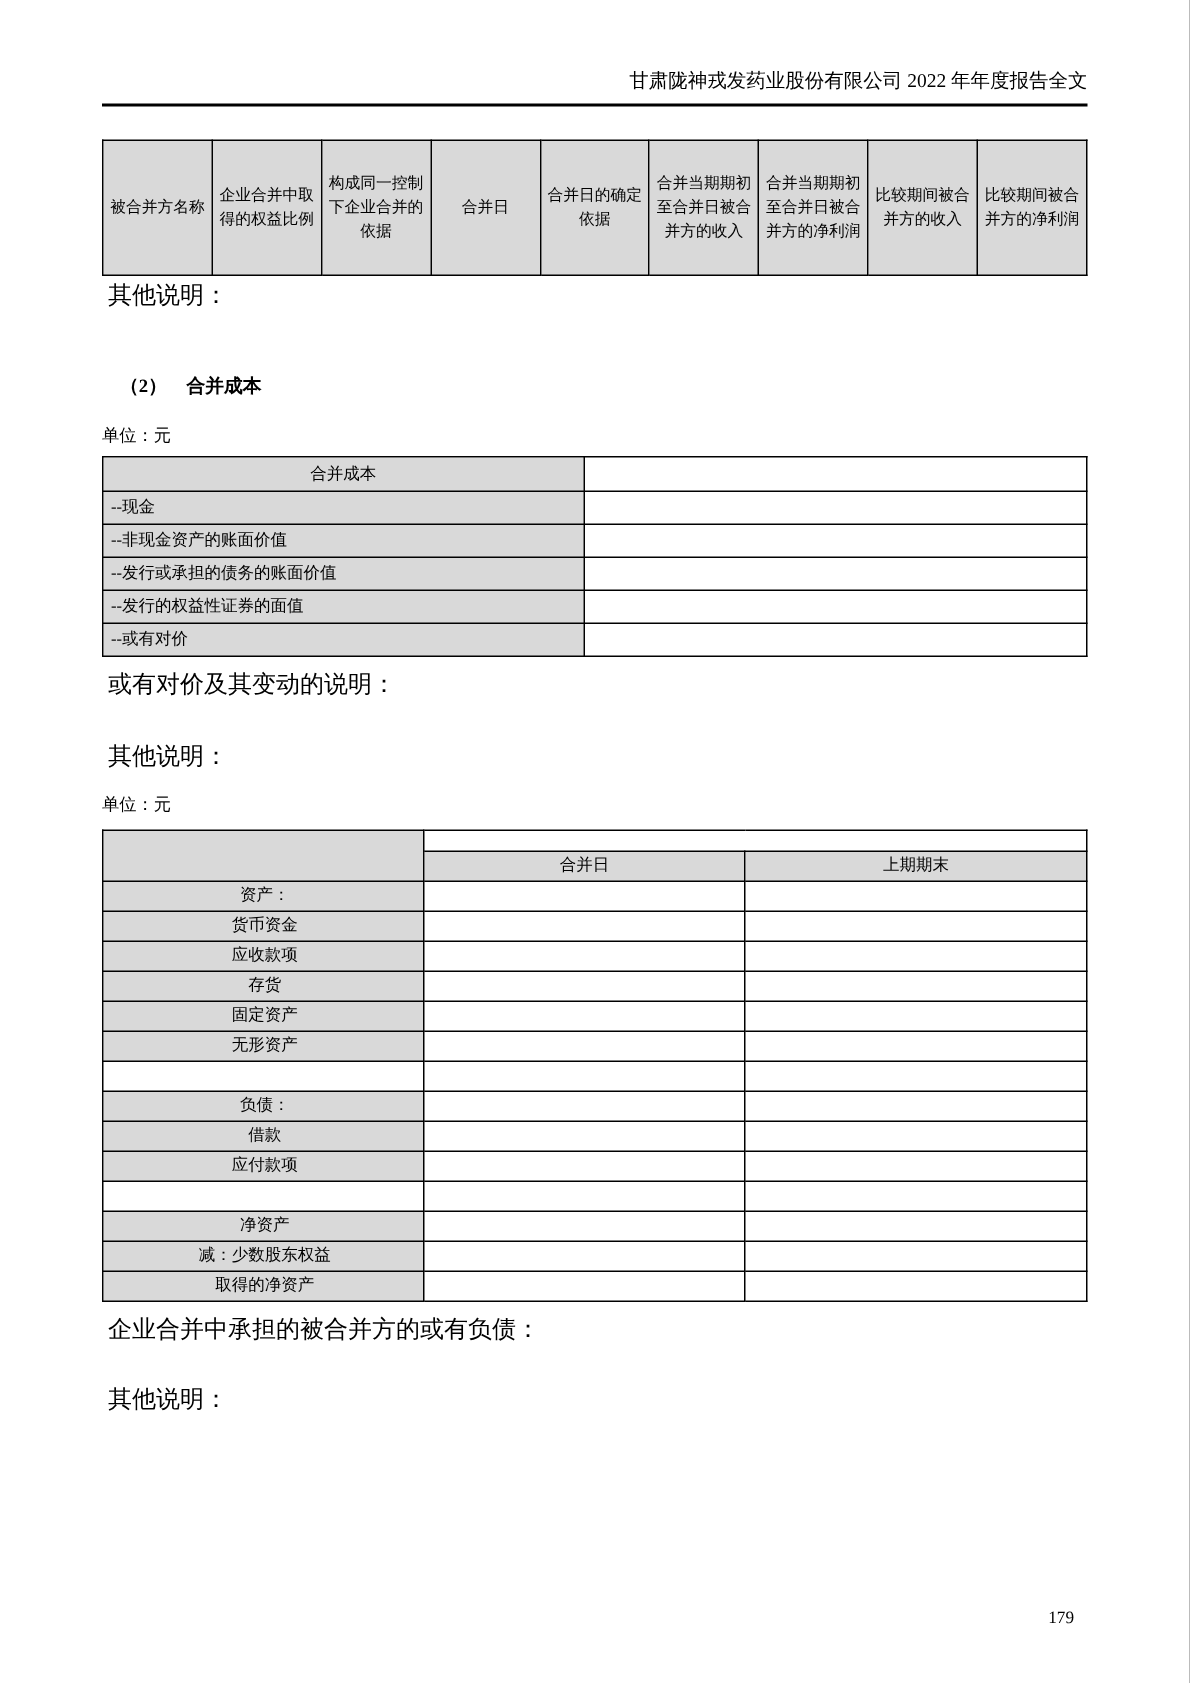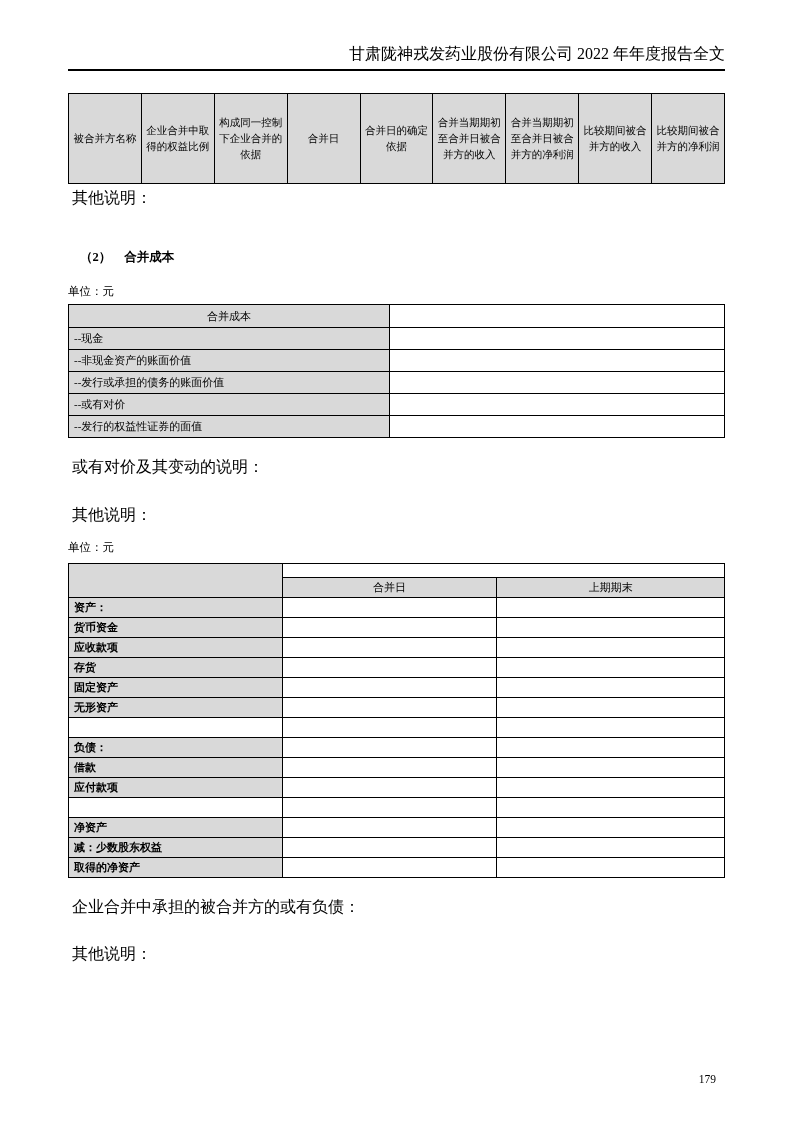--- a/index.html
+++ b/index.html
@@ -6,27 +6,27 @@
   .page {
     width:793px; height:1122px; background:#ffffff; position:relative;
     font-family:"Liberation Serif","DejaVu Serif",serif; color:#000;
     margin:0 auto; overflow:hidden; box-sizing:border-box;
   }
   .content { margin:0 68px; width:657px; }
 
   
   .page-header {
     padding-top:46px; padding-bottom:7px; border-bottom:2px solid #000;
-    text-align:right; font-size:16px; line-height:16px;
+    text-align:right; font-size:13px; line-height:16px;
   }
 
   
   .note { margin:0; font-size:16px; line-height:16px; padding-left:4px; }
   .mt6  { margin-top:6px; }
-  .mt5  { margin-top:21px; }
+  .mt5  { margin-top:11px; }
   .mt32 { margin-top:32px; }
   .mt31 { margin-top:31px; }
 
   
   .sec-heading {
     margin:0; margin-top:43px; padding-left:12px;
     font-size:12.5px; font-weight:bold; line-height:17px;
   }
   .sec-heading .h-title { margin-left:13px; }
 
@@ -53,21 +53,21 @@
   .t2 td.lbl { background:#d9d9d9; text-align:left; padding-left:5px; height:22px; }
   .t2 td.hd  { background:#d9d9d9; text-align:center; }
   .t2 td.val { background:#ffffff; }
 
   
   .t3 { margin-top:8px; }
   .t3 td { font-size:11px; line-height:15px; vertical-align:middle; }
   .t3 .r1 td { height:14px; background:#ffffff; }
   .t3 .r1 td.stub { background:#d9d9d9; }
   .t3 .r2 td { height:20px; background:#d9d9d9; text-align:center; }
-  .t3 td.lbl { background:#d9d9d9; text-align:left; padding-left:5px; height:20px;font-weight:bold; }
+  .t3 td.lbl { background:#d9d9d9; text-align:center; padding-left:5px; height:20px; }
   .t3 tr.blank td.lbl { background:#ffffff; }
   .t3 td.val { background:#ffffff; }
 
   
   .page-number {
     position:absolute; top:1035px; right:77px;
     font-size:11.5px; line-height:15px;margin-top:37px;
   }
 </style>
 </head>
@@ -118,25 +118,25 @@
       </tr>
       <tr>
         <td class="lbl">--非现金资产的账面价值</td>
         <td class="val"></td>
       </tr>
       <tr>
         <td class="lbl">--发行或承担的债务的账面价值</td>
         <td class="val"></td>
       </tr>
       <tr>
+        <td class="lbl">--发行的权益性证券的面值</td>
+        <td class="val"></td>
+      </tr>
+      <tr>
         <td class="lbl">--或有对价</td>
-        <td class="val"></td>
-      </tr>
-      <tr>
-        <td class="lbl">--发行的权益性证券的面值</td>
         <td class="val"></td>
       </tr>
     </tbody>
       </table>
 
     <p class="note mt5">或有对价及其变动的说明：</p>
     <p class="note mt32">其他说明：</p>
 
 
     <div class="unit u3">单位：元</div>

